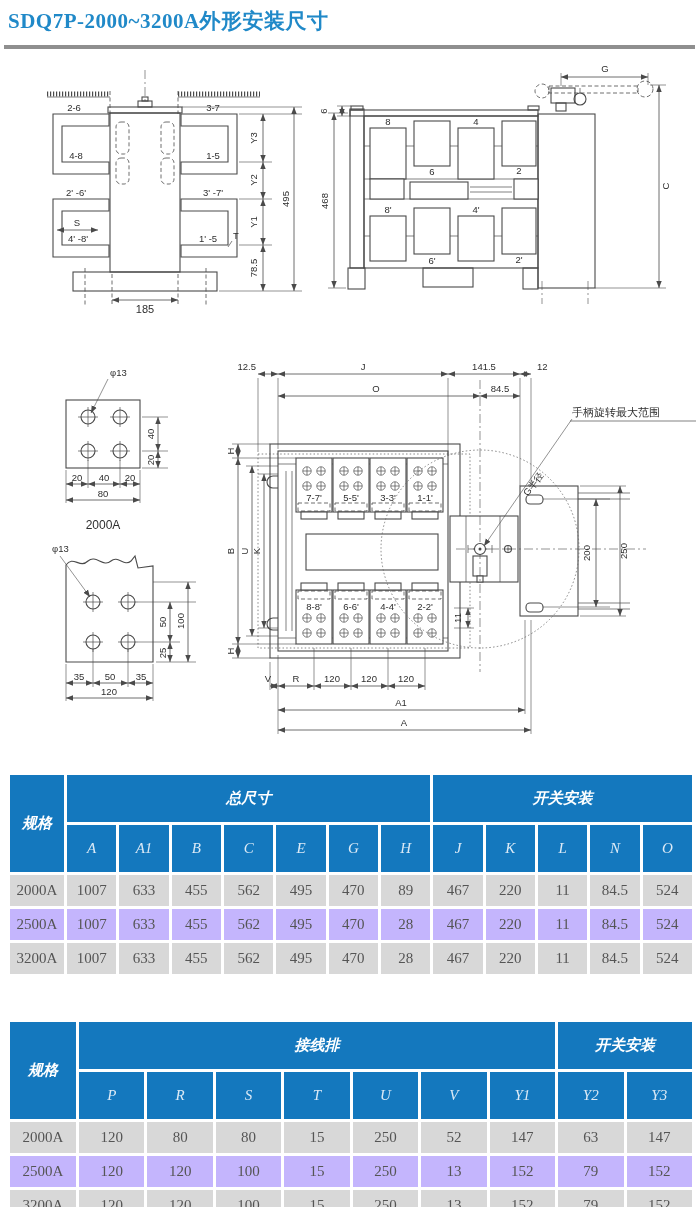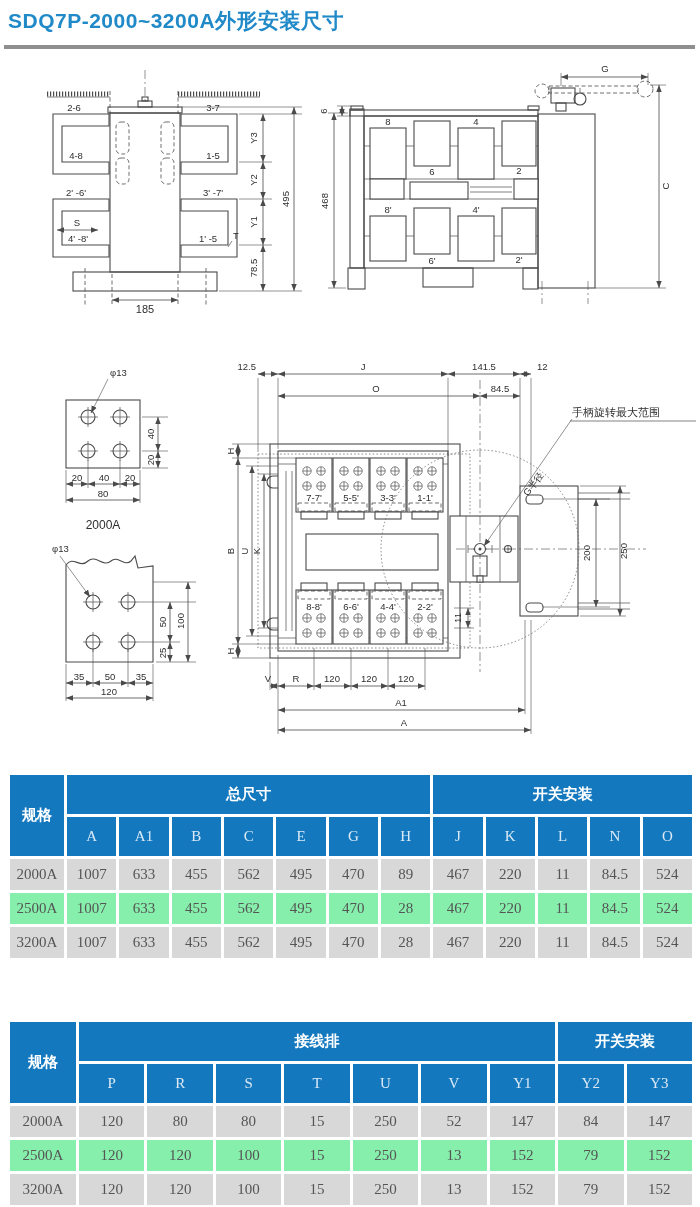--- a/index.html
+++ b/index.html
@@ -1,19 +1,19 @@
 <!DOCTYPE html>
 <html><head>
 <meta charset="utf-8">
 <style>
   html,body{margin:0;padding:0;background:#fff;}
   .page{position:relative;width:700px;height:1207px;background:#fff;overflow:hidden;
         font-family:"Liberation Sans",sans-serif;}
   .title{position:absolute;left:8px;top:7px;font-size:21px;font-weight:bold;
-         color:#2089c8;letter-spacing:0.5px;white-space:nowrap;}
+         color:#2089c8;letter-spacing:0.5px;white-space:nowrap;font-family:Liberation Serif, serif;}
   .rule{position:absolute;left:4px;top:45px;width:691px;height:4px;background:#8f8f8f;}
 
   
   .dwg{position:absolute;}
   #sA{left:10px;top:64px;}
   #sB{left:318px;top:56px;}
   #sC{left:10px;top:356px;}
   #sD{left:228px;top:356px;}
   .dwg .ol{fill:none;stroke:#4a4a4a;stroke-width:1.1;}
   .dwg .fw{fill:#fff;stroke:#4a4a4a;stroke-width:1.1;}
@@ -33,27 +33,27 @@
   #sD .dl{marker-start:url(#arD);marker-end:url(#arD);}
   #sC .ld{marker-end:url(#arC);}
   #sD .ld{marker-end:url(#arD);}
 
   
   .tbl{position:absolute;left:7px;border-collapse:separate;border-spacing:3px;
        table-layout:fixed;}
   #t1{top:772px;width:688px;}
   #t2{top:1019px;width:688px;}
   .tbl th{background:#1478be;color:#ffffff;font-weight:bold;font-size:15px;
-          padding:0;height:39px;vertical-align:middle;text-align:center;}
+          padding:0;height:47px;vertical-align:middle;text-align:center;font-style:italic;}
   .tbl th.cl2{font-family:"Liberation Serif",serif;font-weight:normal;
               color:#dceaf6;font-size:15px;}
   .tbl td{text-align:center;font-family:"Liberation Serif",serif;font-size:15px;
           color:#555555;height:31px;padding:0;}
   tr.g td{background:#d8d8d8;}
-  tr.w td{background:#86efac;}
+  tr.w td{background:#c4b5fd;}
 </style>
 </head>
 <body>
 
 <div class="page">
 
   <div class="title">SDQ7P-2000~3200A外形安装尺寸</div>
   <div class="rule"></div>
 
   <svg id="sA" class="dwg" width="300" height="252" viewBox="0 0 300 252">
@@ -613,21 +613,21 @@
     <tbody>
       <tr class="g">
         <td>2000A</td>
         <td>120</td>
         <td>80</td>
         <td>80</td>
         <td>15</td>
         <td>250</td>
         <td>52</td>
         <td>147</td>
-        <td>84</td>
+        <td>63</td>
         <td>147</td>
       </tr>
       <tr class="w">
         <td>2500A</td>
         <td>120</td>
         <td>120</td>
         <td>100</td>
         <td>15</td>
         <td>250</td>
         <td>13</td>

